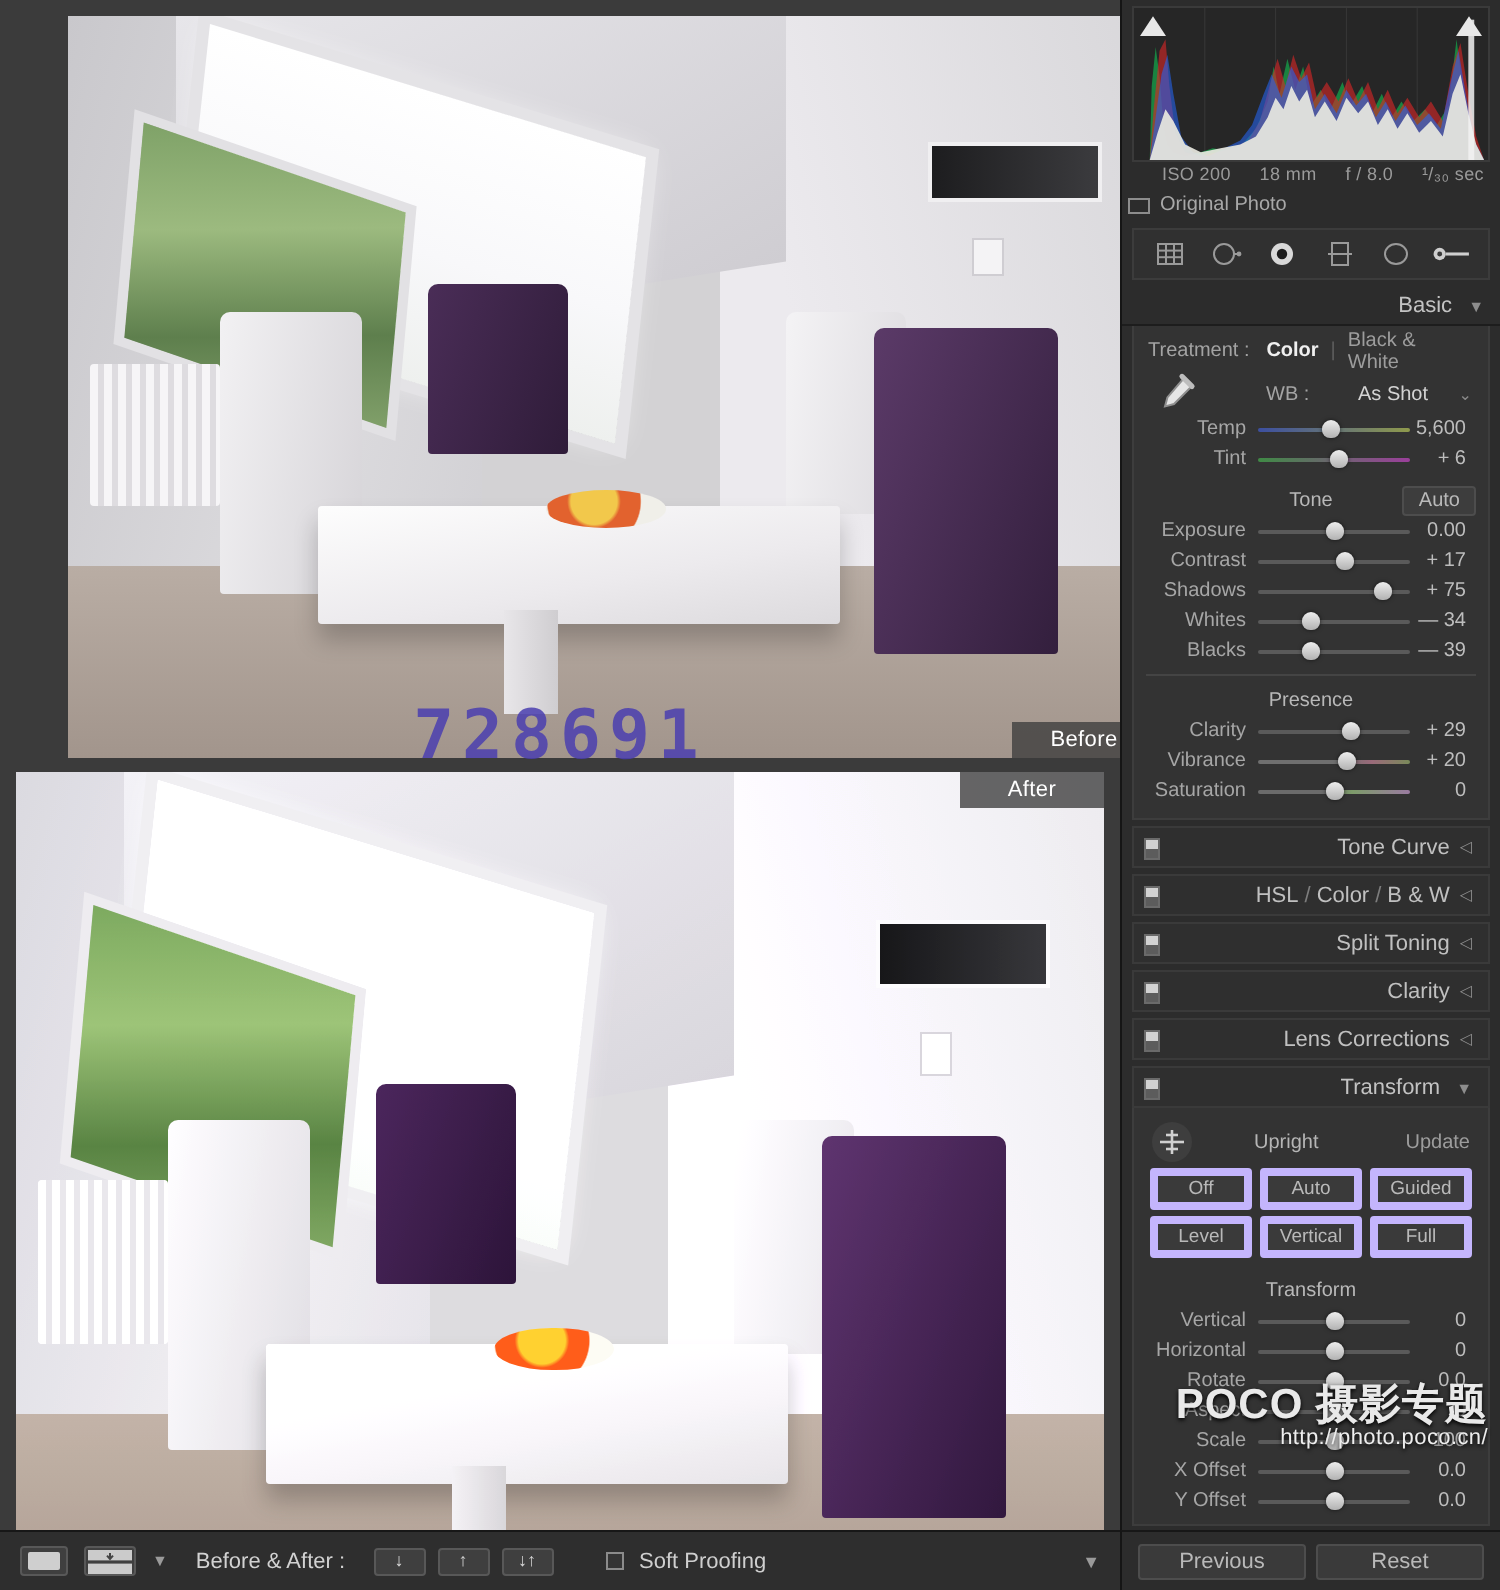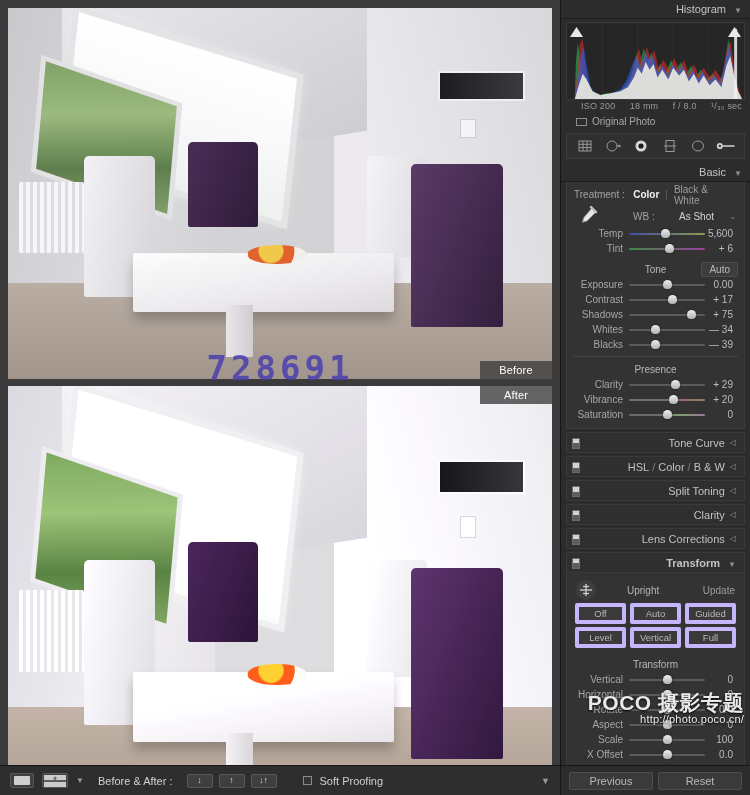--- a/index.html
+++ b/index.html
@@ -12,21 +12,21 @@
   }
   #app { position:relative; width:750px; height:795px; }
 
   
   #preview {
     position:absolute; left:0; top:0; width:560px; height:765px;
     background:#3b3b3b;
     padding:8px 8px 8px 8px;
   }
   .photo-wrap { position:relative; width:100%; overflow:hidden; background:#2d2d2d; }
-  #photo-before { height:371px; }
+  #photo-before { height:371px;margin-left:26px; }
   #photo-after  { height:434px; margin-top:7px; }
 
   
   .scene { position:absolute; inset:0; overflow:hidden; background:#d3d2d4; }
   .wall-left { position:absolute; left:0; top:0; width:38%; height:100%;
     background:linear-gradient(105deg,#c9c8cc 0%, #dcdbde 60%, #cfced2 100%); }
   .wall-right { position:absolute; right:0; top:0; width:40%; height:100%;
     background:linear-gradient(255deg,#d8d7da 0%, #eceaee 70%); }
   .ceiling { position:absolute; left:10%; top:0; width:56%; height:46%;
     background:linear-gradient(160deg,#e7e6ea,#cfcdd2);
@@ -104,21 +104,21 @@
   
   #histogram-box { margin:3px 5px 0 5px; height:78px; background:#262626;
     border:1px solid #3a3a3a; position:relative; overflow:hidden; }
   #hist-svg { position:absolute; inset:0; width:100%; height:100%; }
   .clip-tri { position:absolute; top:3px; width:13px; height:11px; background:#dcdcdc;
     clip-path:polygon(50% 10%,100% 100%,0 100%); }
   #clip-left { left:3px; background:#e8e8e8; }
   #clip-right { right:3px; background:#e8e8e8; }
   #hist-meta { display:flex; justify-content:space-between; padding:1px 8px 0 8px;
     font-size:9px; color:#9a9a9a; letter-spacing:.2px;margin-left:12px; }
-  #orig-photo { padding:5px 0 6px 15px; font-size:10px; color:#a8a8a8;
+  #orig-photo { padding:5px 0 6px 3px; font-size:10px; color:#a8a8a8;
     display:flex; align-items:center; gap:5px; }
   .mini-rect { width:11px; height:8px; border:1px solid #8d8d8d; }
 
   
   #toolstrip { margin:0 5px; height:26px; background:#303030;
     border:1px solid #3c3c3c; display:flex; align-items:center;
     justify-content:space-around; padding:0 4px; }
   .tool { width:20px; height:18px; display:flex; align-items:center; justify-content:center; }
   .tool svg { display:block; }
 
@@ -265,24 +265,20 @@
         <div class="chair chair-purple-front"></div>
       </div>
       <div class="ba-label" id="lbl-after">After</div>
     </div>
 
     <div id="watermark">728691</div>
   </div>
 
   <div id="right">
 
-    <div class="panel-head">
-      <span>Histogram</span>
-      <span class="tri">▼</span>
-    </div>
 
     <div id="histogram-box">
       <svg id="hist-svg" viewBox="0 0 180 78" preserveAspectRatio="none">
         <rect x="0" y="0" width="180" height="78" fill="#262626"></rect>
         <g opacity=".25" stroke="#6a6a6a" stroke-width=".5">
           <line x1="36" y1="0" x2="36" y2="78"></line>
             <line x1="72" y1="0" x2="72" y2="78"></line>
           <line x1="108" y1="0" x2="108" y2="78"></line>
             <line x1="144" y1="0" x2="144" y2="78"></line>
         </g>
@@ -501,21 +497,21 @@
           <span>Clarity</span>
           <span class="tri">◁</span>
         </div>
         <div class="collapsed">
           <span class="switch"></span>
           <span>Lens Corrections</span>
           <span class="tri">◁</span>
         </div>
       </div>
 
-    <div class="panel-head" style="margin-top:3px;background:#2f2f2f;border:1px solid #3a3a3a;margin-left:5px;margin-right:5px;height:21px;line-height:20px;font-weight:bold;">
+    <div class="panel-head" style="margin-top:3px;background:#2f2f2f;border:1px solid #3a3a3a;margin-left:5px;margin-right:5px;height:21px;line-height:20px;">
       <span class="switch" style="position:absolute;left:5px;top:5px;width:8px;height:11px;background:linear-gradient(180deg,#d2d2d2 0 50%,#5c5c5c 50% 100%);border:1px solid #6a6a6a;"></span>
       <span>Transform</span>
       <span class="tri">▼</span>
     </div>
 
     <div id="transform-body">
       <div id="upright-row">
         <span id="upright-icon">
           <svg width="14" height="14" viewBox="0 0 14 14">
               <g stroke="#d0d0d0" stroke-width="1.3" fill="none">

